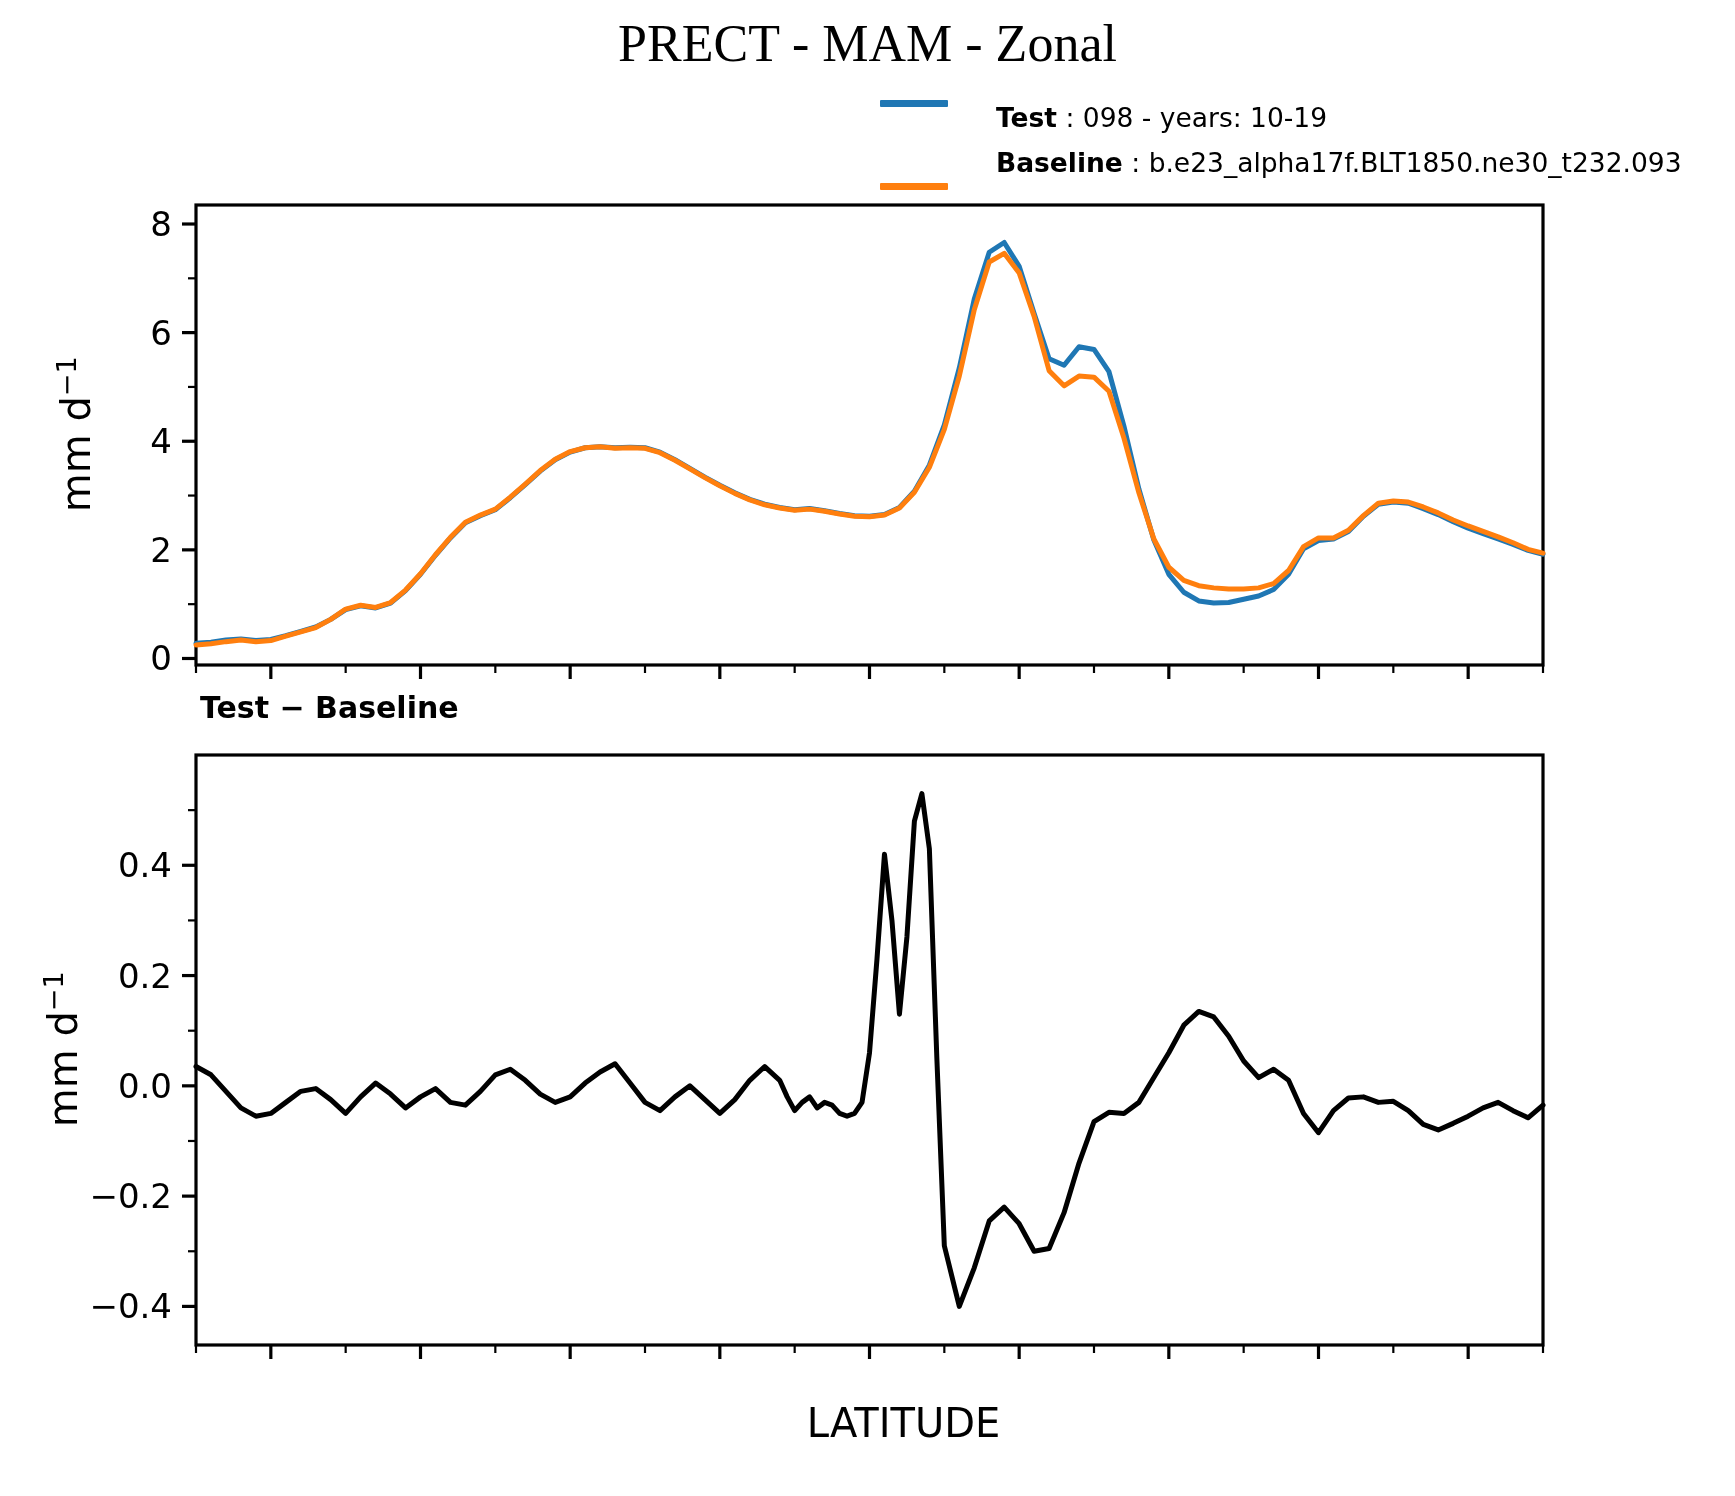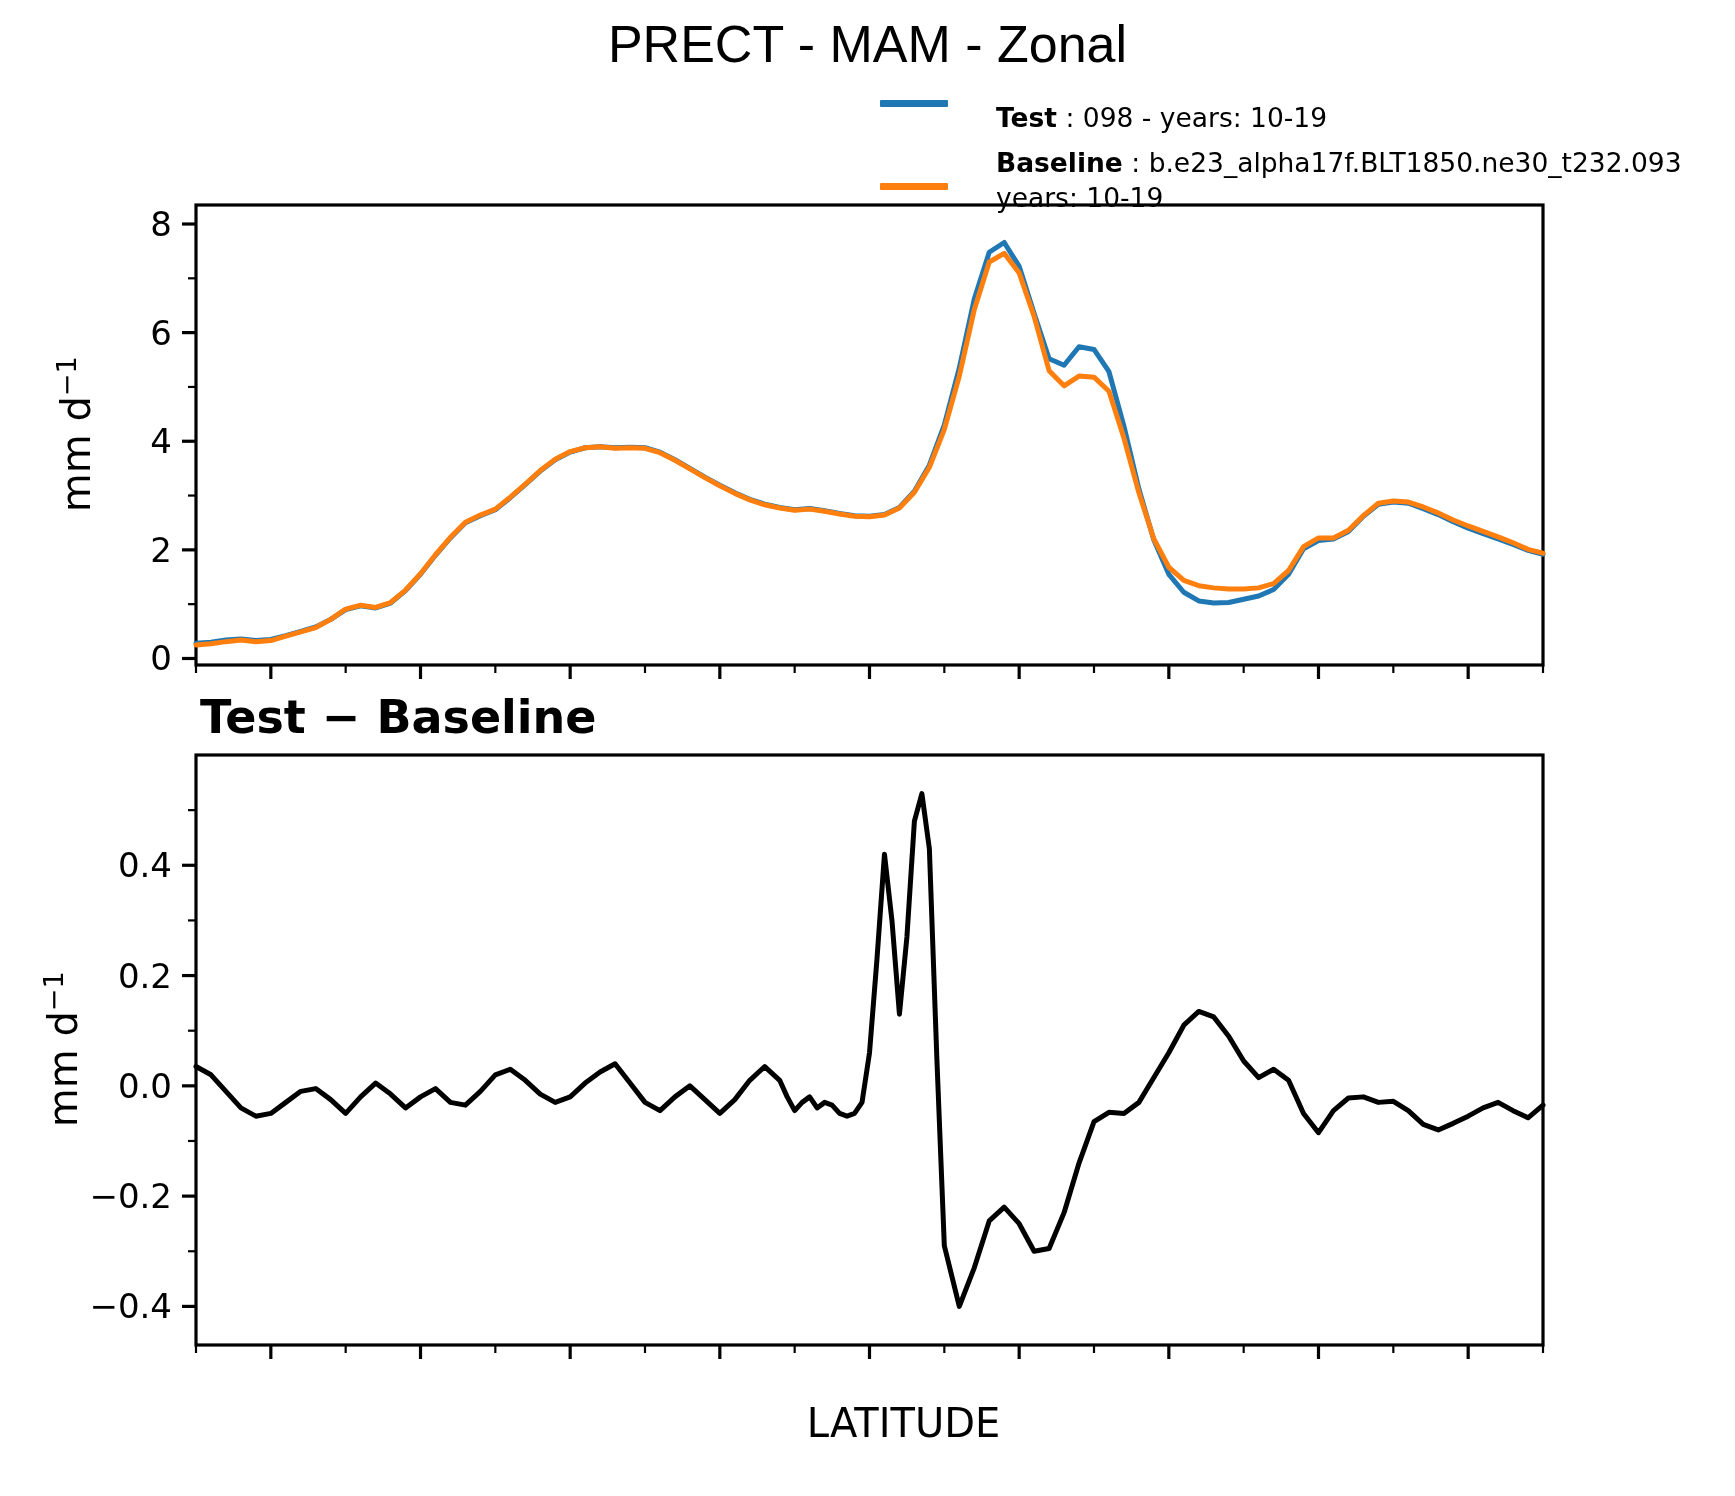--- a/index.html
+++ b/index.html
@@ -20,21 +20,21 @@
     height: 1496px;
     background: #ffffff;
   }
   #fig-title {
     position: absolute;
     left: 0;
     top: 14px;
     width: 1735px;
     text-align: center;
     font-size: 52px;
-    font-family: Liberation Sans, sans-serif;
+    font-family: Liberation Serif, serif;
     font-weight: 400;
     letter-spacing: 0px;
     color: #000000;
     white-space: nowrap;
   }
   
   #legend {
     position: absolute;
     left: 880px;
     top: 100px;
@@ -83,21 +83,21 @@
   }
   .series-line {
     fill: none;
     stroke-linejoin: round;
     stroke-linecap: round;
   }
   #diff-heading {
     position: absolute;
     left: 200px;
     top: 690px;
-    font-size: 46px;
+    font-size: 30px;
     font-weight: bold;
     color: #000000;
     white-space: nowrap;
   }
   #xaxis-label {
     position: absolute;
     left: 0;
     top: 1400px;
     width: 1735px;
     text-align: center;
@@ -130,21 +130,21 @@
     <div class="legend-row">
       <span class="legend-swatch-wrap">
         <span class="legend-swatch" id="sw-test" style="background: rgb(31, 119, 180);"></span>
       </span>
       <span class="legend-text"><span class="bold">Test</span><span> : </span><span>098 - years: 10-19</span></span>
     </div>
     <div class="legend-row">
       <span class="legend-swatch-wrap">
         <span class="legend-swatch" id="sw-base" style="margin-top: 38px; background: rgb(255, 127, 14);"></span>
       </span>
-      <span class="legend-text"><span class="bold">Baseline</span><span> : </span><span>b.e23_alpha17f.BLT1850.ne30_t232.093</span><span class="sub">years: 10-19</span></span>
+      <span class="legend-text"><span class="bold">Baseline</span><span> : </span><span>b.e23_alpha17f.BLT1850.ne30_t232.093</span></span>
     </div>
   </div>
 
   <div class="panel" id="panel-top" style="left:0px; top:190px;">
     <svg id="svg-top" width="1735" height="500">
         <rect x="196" y="15" width="1347" height="460" fill="none" stroke="#000000" stroke-width="3.2"></rect>
         <line x1="270.8333333333333" y1="475" x2="270.8333333333333" y2="489" stroke="#000000" stroke-width="3.2"></line>
         <line x1="270.8333333333333" y1="15" x2="270.8333333333333" y2="15" stroke="#000000" stroke-width="0"></line>
         <line x1="420.5" y1="475" x2="420.5" y2="489" stroke="#000000" stroke-width="3.2"></line>
         <line x1="420.5" y1="15" x2="420.5" y2="15" stroke="#000000" stroke-width="0"></line>

